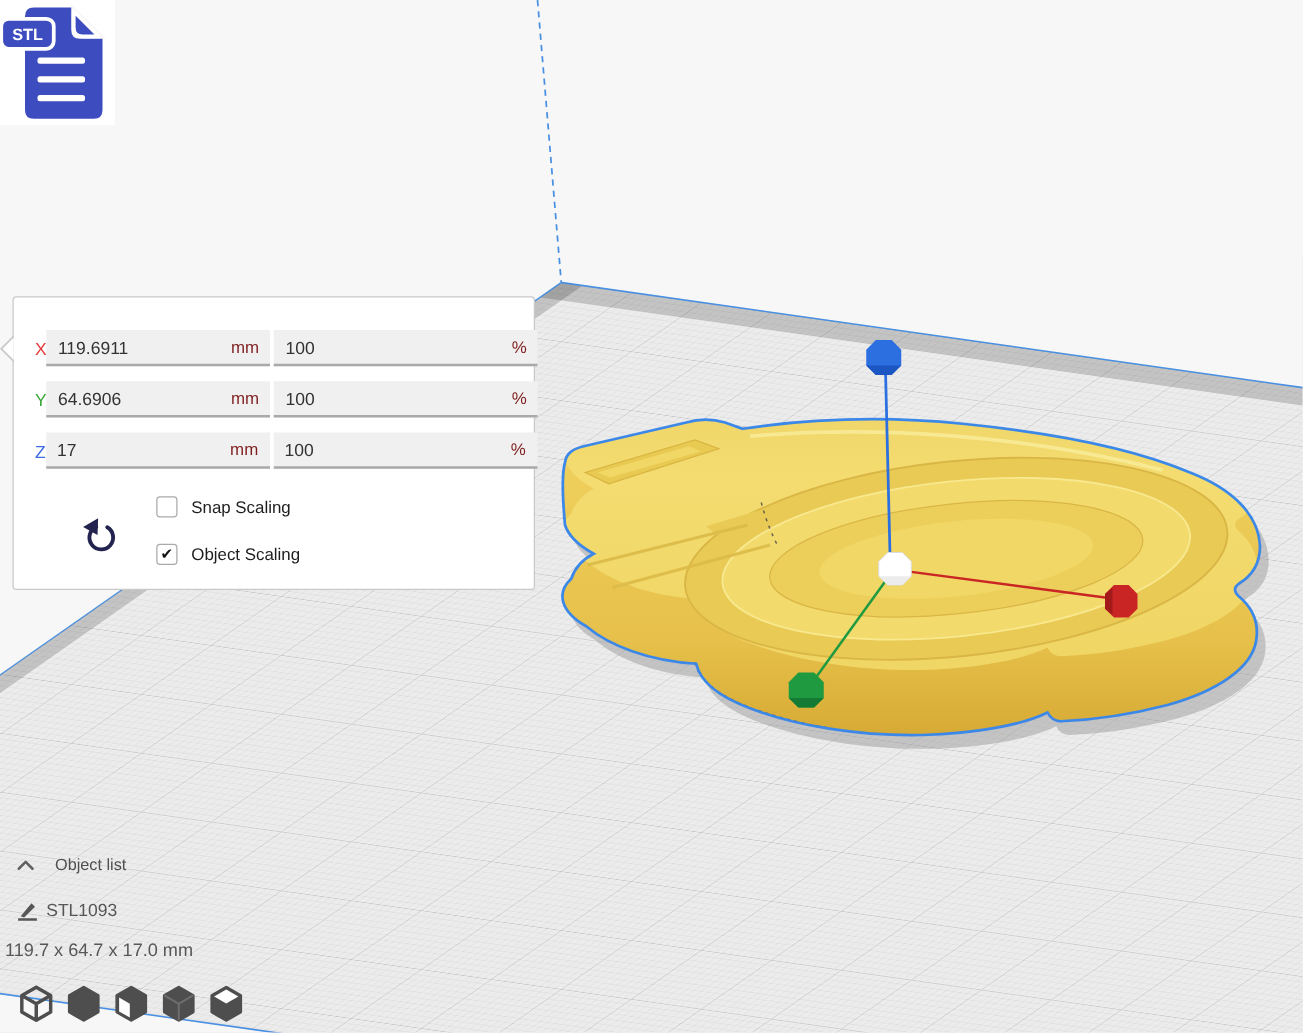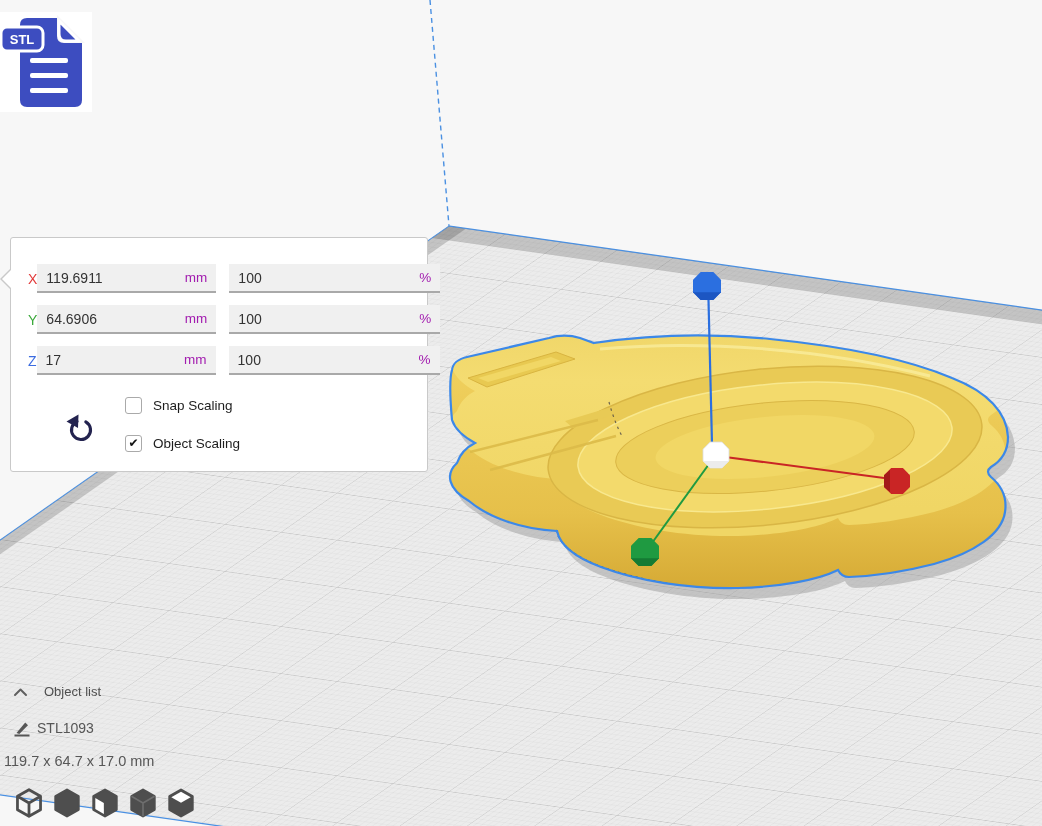--- a/index.html
+++ b/index.html
@@ -6,45 +6,45 @@
   body{
     width:1042px;height:826px;overflow:hidden;
     background:#f7f7f7;
     font-family:"Liberation Sans",sans-serif;
     -webkit-font-smoothing:antialiased;
   }
   #stage{position:relative;width:1042px;height:826px;}
   #scene{position:absolute;left:0;top:0;z-index:1;}
 
   
-  .stl-box{position:absolute;left:0;top:12px;width:92px;height:100px;background:#ffffff;z-index:6;}
+  .stl-box{position:absolute;left:0;top:0;width:92px;height:100px;background:#ffffff;z-index:6;}
 
   
   .scale-panel{
     position:absolute;left:10px;top:237px;width:418px;height:235px;
     background:#ffffff;border:1px solid #c9c9c9;border-radius:3px;
     box-sizing:border-box;z-index:10;
   }
   .panel-notch{position:absolute;left:-11px;top:30px;width:0;height:0;
     border-top:11px solid transparent;border-bottom:11px solid transparent;
     border-right:11px solid #c9c9c9;}
   .panel-notch::after{content:"";position:absolute;left:2px;top:-9px;
     border-top:9px solid transparent;border-bottom:9px solid transparent;
     border-right:9px solid #ffffff;}
   .rows{padding:26px 0 0 17px;}
   .srow{display:flex;align-items:center;height:29px;margin-bottom:12px;}
   .axis{width:17px;font-size:14px;}
   .axis.x{color:#e23b3b;} .axis.y{color:#3aa83a;} .axis.z{color:#3c6ce0;}
   .field{display:flex;align-items:center;justify-content:space-between;
     width:179px;height:29px;background:#f0f0f0;border-bottom:2px solid #a9a9a9;
-    padding:0 9px;box-sizing:border-box;margin-right:13px;}
+    padding:0 9px;box-sizing:border-box;margin-right:3px;}
   .field.pct{width:211px;margin-right:0;}
   .field input{flex:1;min-width:0;border:none;background:transparent;outline:none;
     font-family:"Liberation Sans",sans-serif;font-size:14px;color:#333;padding:0;}
-  .unit{font-size:13.5px;color:#a21caf;margin-left:6px;}
+  .unit{font-size:13.5px;color:#7f1d1d;margin-left:6px;}
   .reset-btn{position:absolute;left:52px;top:174px;width:34px;height:32px;cursor:pointer;}
   .chkrow{position:absolute;left:114px;display:flex;align-items:center;gap:11px;height:18px;}
   .chkrow.snap{top:158px;} .chkrow.uniform{top:196px;}
   .cbox{width:17px;height:17px;box-sizing:border-box;border:1px solid #aaaaaa;border-radius:3px;
     background:#fff;display:flex;align-items:center;justify-content:center;
     font-size:12px;line-height:1;color:#111;cursor:pointer;}
   .clabel{font-size:13.5px;color:#1d1d1d;}
 
   
   .obj-toggle{position:absolute;left:13px;top:684px;display:flex;align-items:center;gap:16px;z-index:5;cursor:pointer;}

